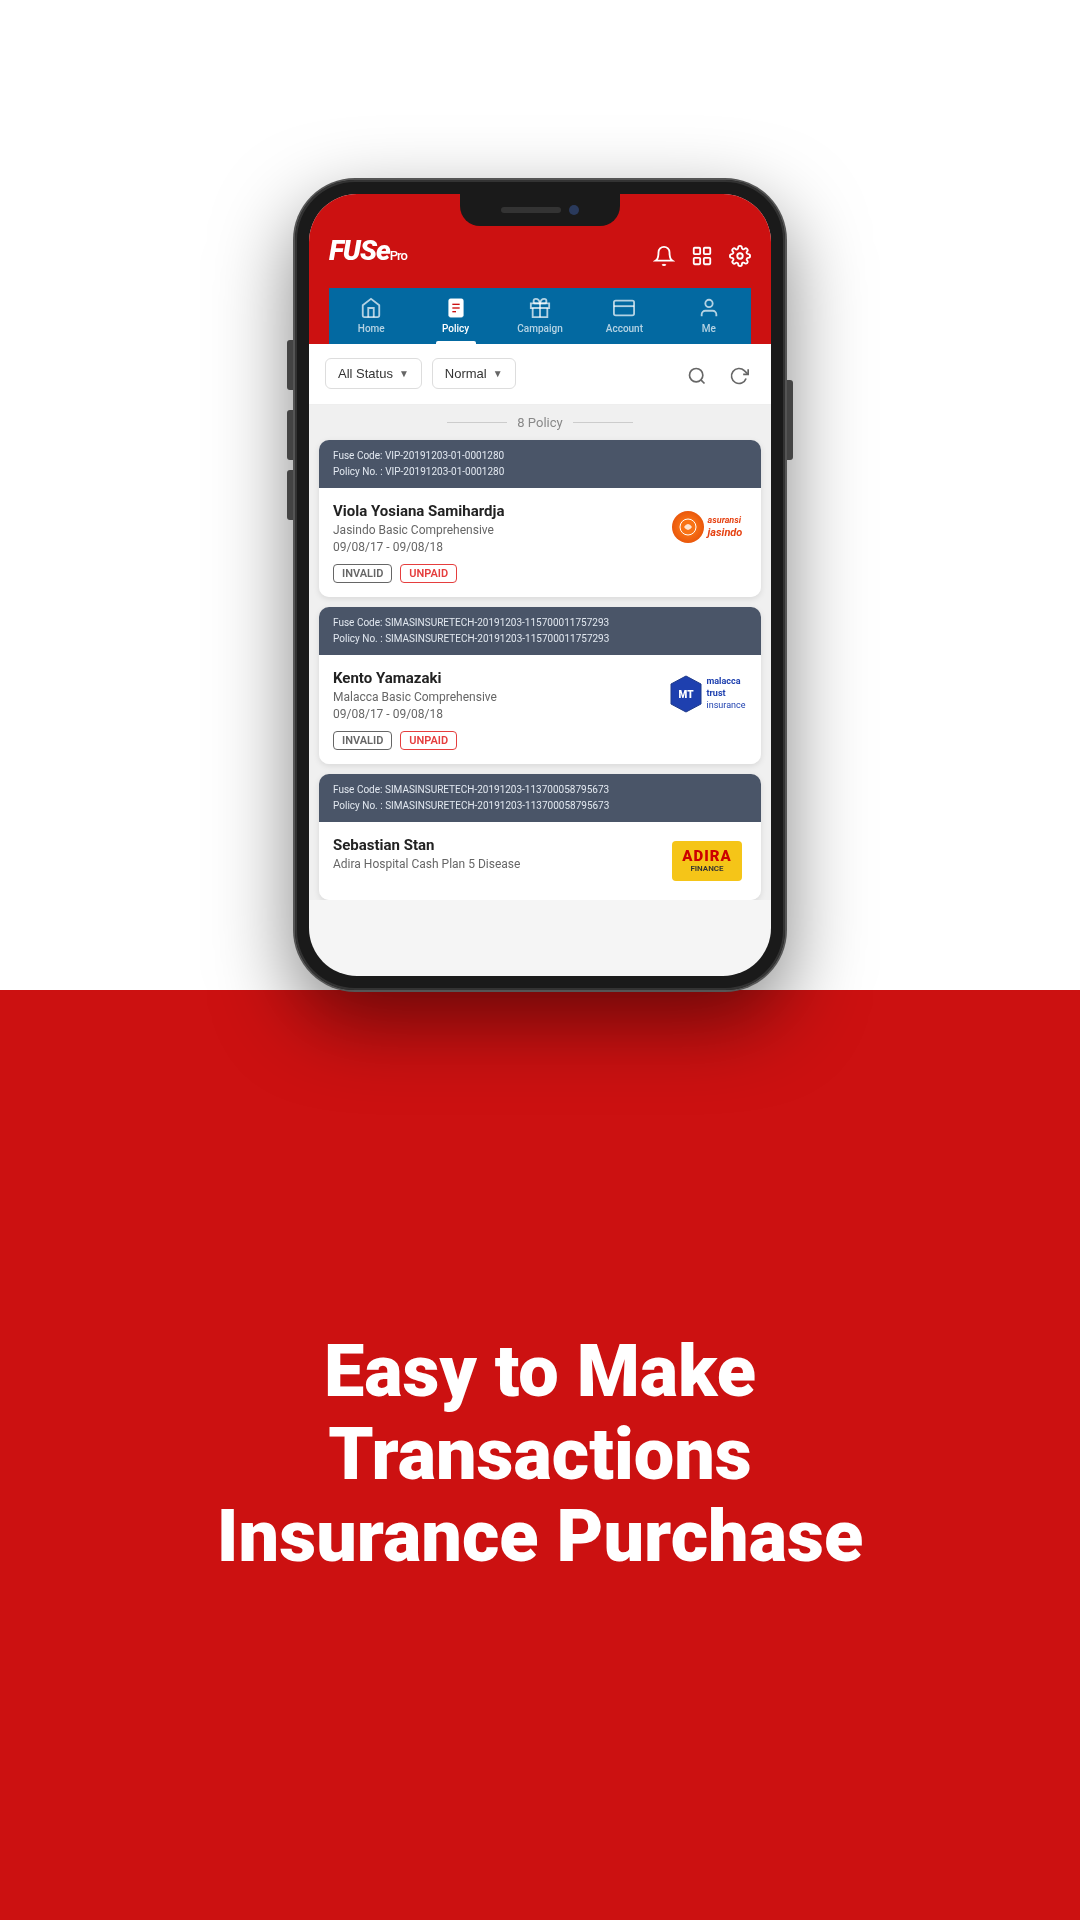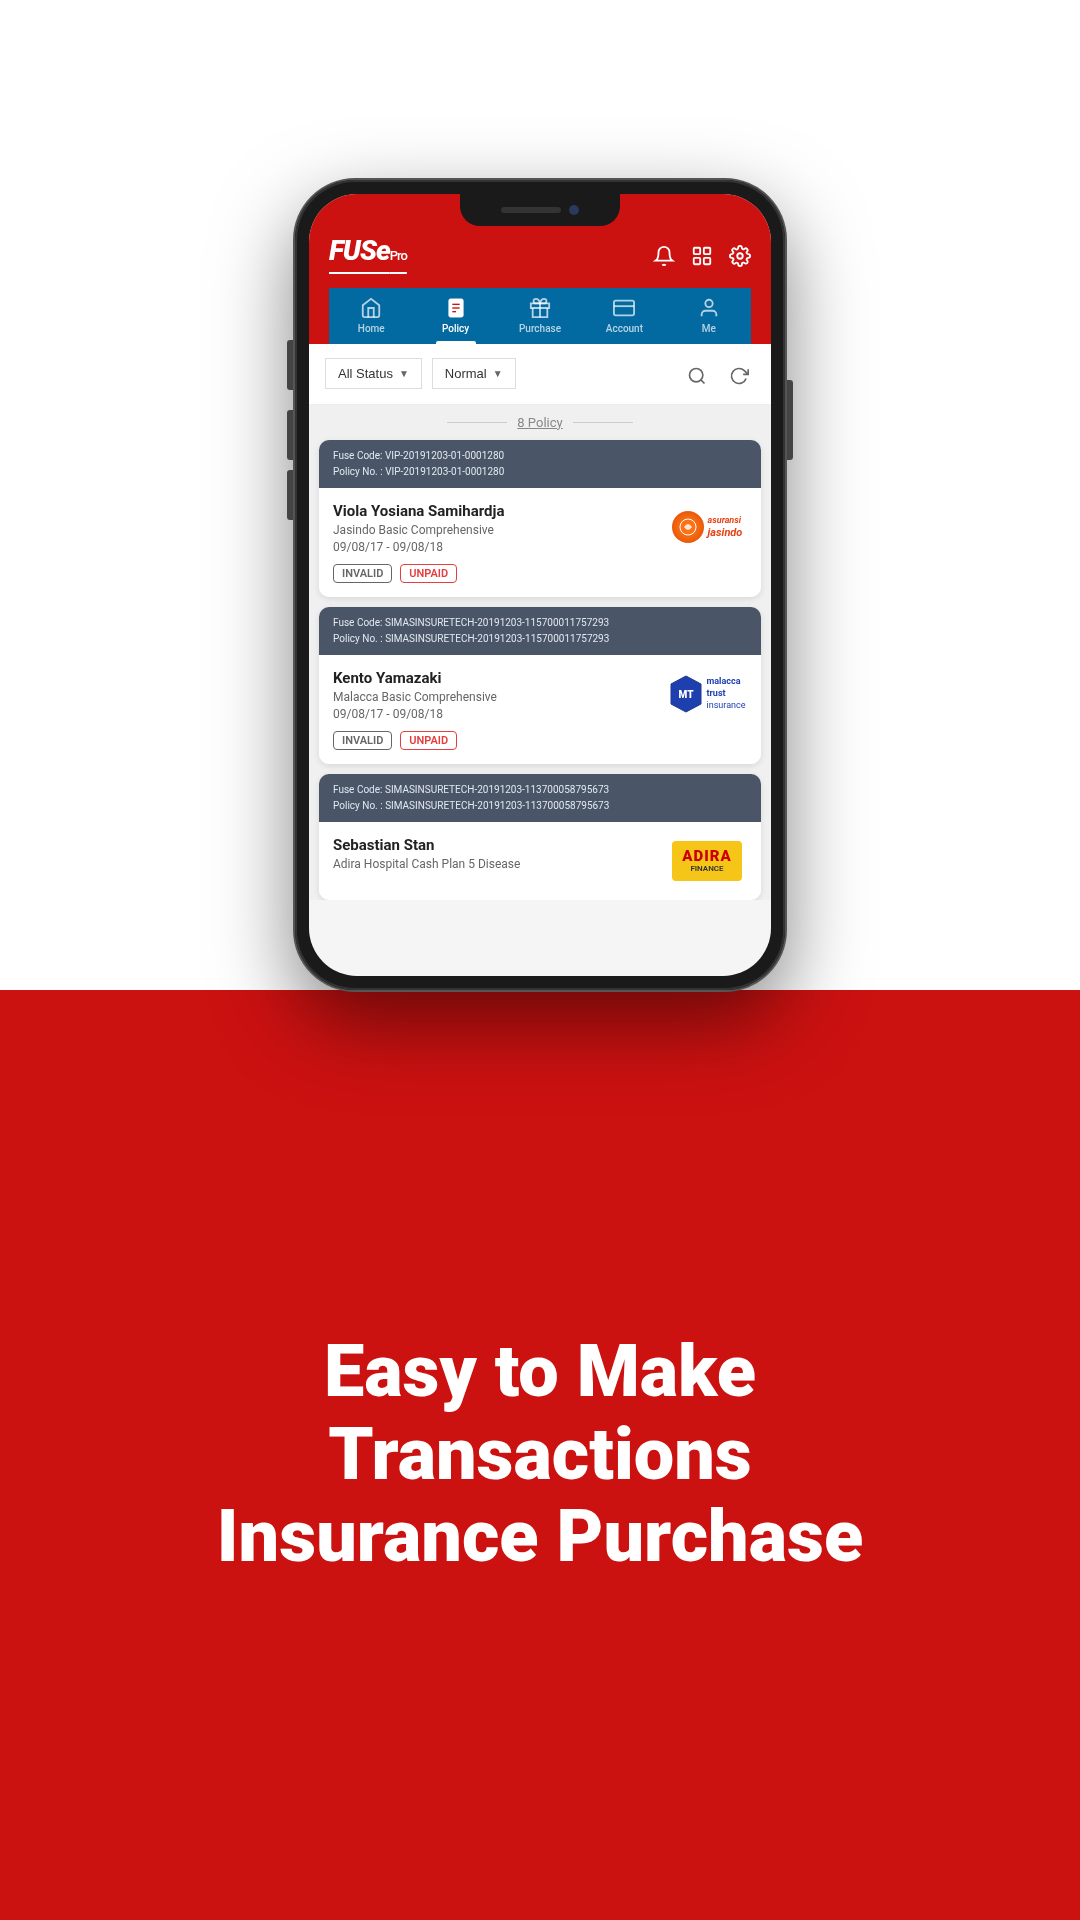--- a/index.html
+++ b/index.html
@@ -115,21 +115,20 @@
       justify-content: space-between;
       align-items: center;
       padding-bottom: 12px;
     }
 
     .app-logo {
       font-size: 26px;
       font-weight: 900;
       color: #fff;
       letter-spacing: -1px;
-      text-decoration: underline;
     }
 
     .app-logo span {
       font-size: 13px;
       font-weight: 400;
       vertical-align: super;
     }
 
     .header-icons {
       display: flex;
@@ -202,21 +201,21 @@
       align-items: center;
       gap: 10px;
       border-bottom: 1px solid #eee;
     }
 
     .filter-btn {
       display: flex;
       align-items: center;
       gap: 6px;
       border: 1px solid #ddd;
-      border-radius: 0;
+      border-radius: 6px;
       padding: 7px 12px;
       background: #fff;
       font-size: 13px;
       color: #333;
     }
 
     .filter-btn .chevron {
       font-size: 10px;
       color: #666;
     }
@@ -232,21 +231,20 @@
     
     .policy-count {
       text-align: center;
       padding: 10px;
       font-size: 13px;
       color: #888;
       display: flex;
       align-items: center;
       justify-content: center;
       gap: 10px;
-      text-decoration: underline;
     }
 
     .policy-count::before,
     .policy-count::after {
       content: '';
       width: 60px;
       height: 1px;
       background: #ccc;
     }
 
@@ -445,21 +443,21 @@
           <div class="nav-item">
             <span class="nav-icon">
               <svg width="22" height="22" viewBox="0 0 24 24" fill="none" stroke="rgba(255,255,255,0.7)" stroke-width="2">
                 <path d="M20 12V22H4V12"></path>
                 <path d="M22 7H2v5h20V7z"></path>
                 <path d="M12 22V7"></path>
                 <path d="M12 7H7.5a2.5 2.5 0 010-5C11 2 12 7 12 7z"></path>
                 <path d="M12 7h4.5a2.5 2.5 0 000-5C13 2 12 7 12 7z"></path>
               </svg>
             </span>
-            <span class="nav-label">Purchase</span>
+            <span class="nav-label">Campaign</span>
           </div>
 
           <div class="nav-item">
             <span class="nav-icon">
               <svg width="22" height="22" viewBox="0 0 24 24" fill="none" stroke="rgba(255,255,255,0.7)" stroke-width="2">
                 <rect x="1" y="4" width="22" height="16" rx="2" ry="2"></rect>
                 <line x1="1" y1="10" x2="23" y2="10"></line>
               </svg>
             </span>
             <span class="nav-label">Account</span>

